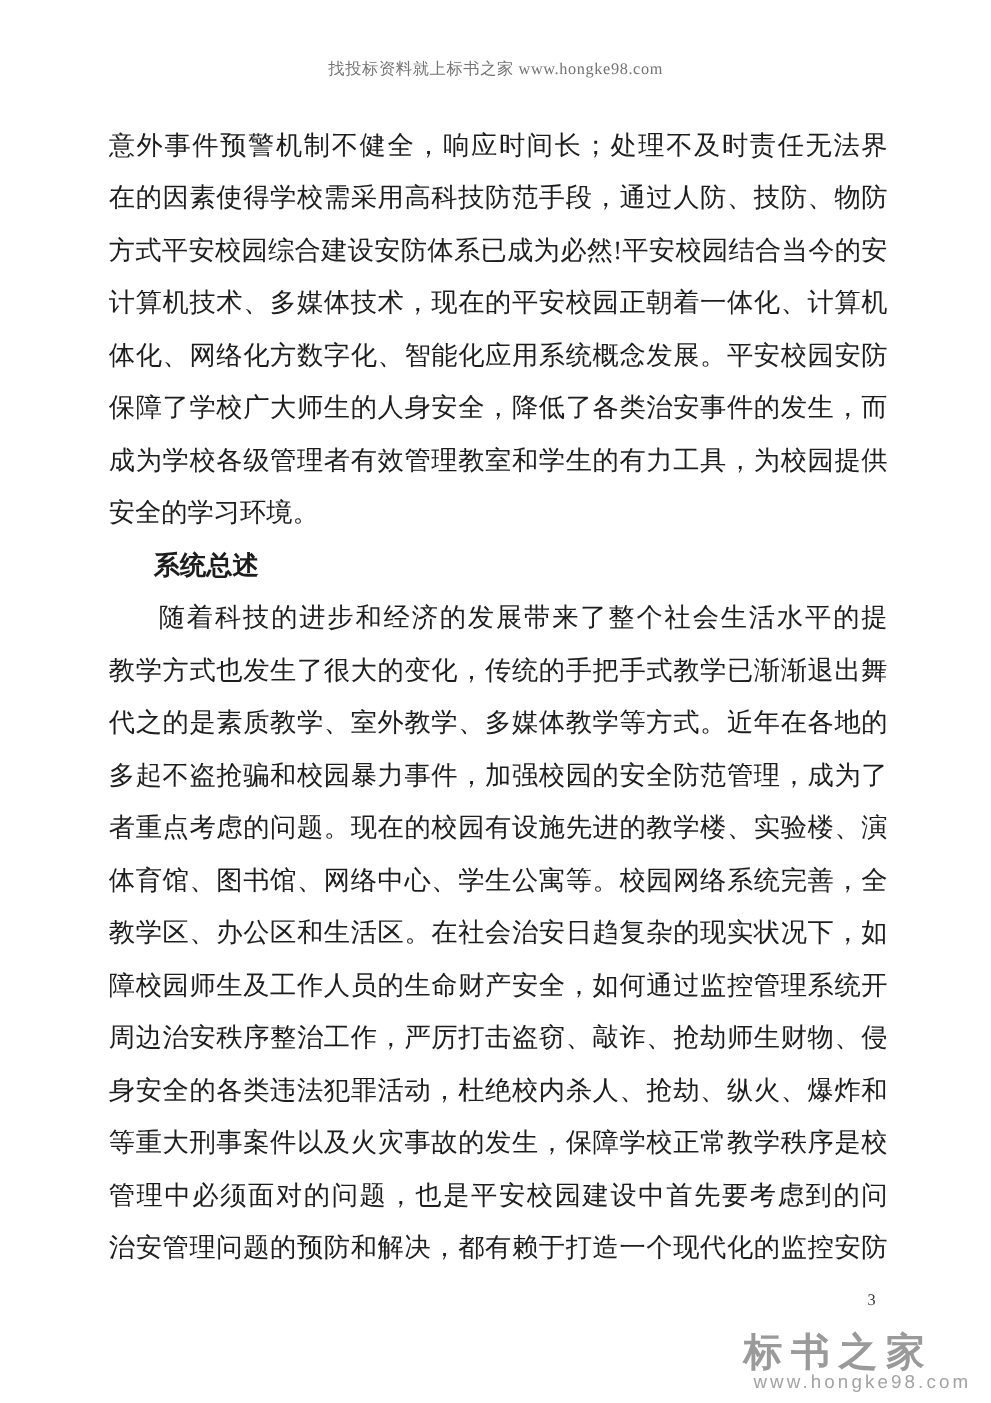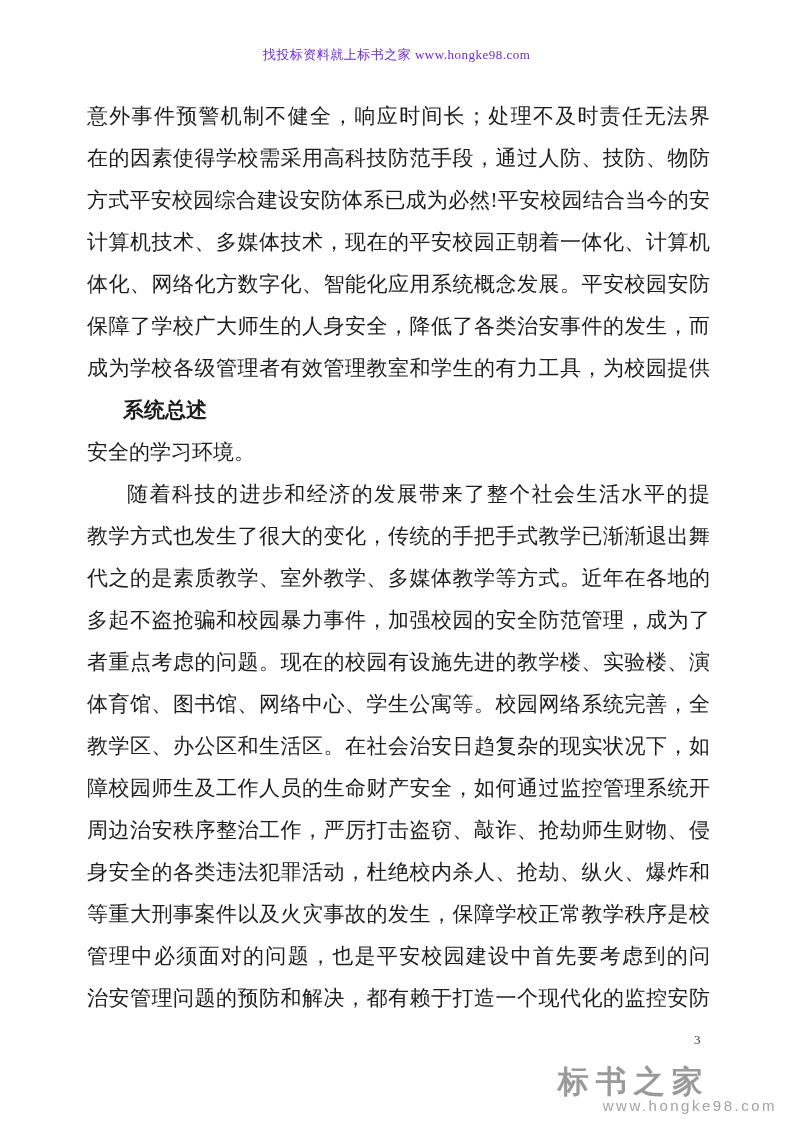--- a/index.html
+++ b/index.html
@@ -15,21 +15,21 @@
     overflow: hidden;
     font-family: "Liberation Serif", "DejaVu Serif", serif;
   }
   .doc-header {
     position: absolute;
     top: 46px;
     left: 0;
     right: 0;
     text-align: center;
     font-size: 13px;
-    color: #6d28d9;
+    color: #737373;
     letter-spacing: 0.5px;
   }
   .body-text {
     position: absolute;
     top: 95px;
     left: 87px;
     width: 623px;
     font-size: 21px;
     color: #1d1d1d;
   }
@@ -57,21 +57,21 @@
     position: absolute;
     top: 1032px;
     left: 694px;
     font-size: 13px;
     color: #333333;
   }
   .watermark {
     position: absolute;
     right: 16px;
     bottom: 8px;
-    text-align: left;
+    text-align: center;
     user-select: none;
   }
   .watermark-title {
     font-family: "Liberation Sans", "DejaVu Sans", sans-serif;
     font-weight: bold;
     font-size: 31px;
     line-height: 30px;
     letter-spacing: 7px;
     margin-right: -7px;
     color: #9a9a9a;
@@ -93,23 +93,23 @@
   <div class="doc-header">找投标资料就上标书之家 www.hongke98.com</div>
 
   <div class="body-text">
     <div class="line">意外事件预警机制不健全，响应时间长；处理不及时责任无法界定；这些潜</div>
     <div class="line">在的因素使得学校需采用高科技防范手段，通过人防、技防、物防三结合的</div>
     <div class="line">方式平安校园综合建设安防体系已成为必然!平安校园结合当今的安防技术、</div>
     <div class="line">计算机技术、多媒体技术，现在的平安校园正朝着一体化、计算机化、多媒</div>
     <div class="line">体化、网络化方数字化、智能化应用系统概念发展。平安校园安防系统不但</div>
     <div class="line">保障了学校广大师生的人身安全，降低了各类治安事件的发生，而且还可以</div>
     <div class="line">成为学校各级管理者有效管理教室和学生的有力工具，为校园提供一个舒适</div>
+    <div class="line short">安全的学习环境。</div>
+
     <div class="line heading">系统总述</div>
-
-    <div class="line short">安全的学习环境。</div>
 
     <div class="line indent">随着科技的进步和经济的发展带来了整个社会生活水平的提高，校园的</div>
     <div class="line">教学方式也发生了很大的变化，传统的手把手式教学已渐渐退出舞台，取而</div>
     <div class="line">代之的是素质教学、室外教学、多媒体教学等方式。近年在各地的学校发生</div>
     <div class="line">多起不盗抢骗和校园暴力事件，加强校园的安全防范管理，成为了学校管理</div>
     <div class="line">者重点考虑的问题。现在的校园有设施先进的教学楼、实验楼、演艺中心、</div>
     <div class="line">体育馆、图书馆、网络中心、学生公寓等。校园网络系统完善，全面覆盖了</div>
     <div class="line">教学区、办公区和生活区。在社会治安日趋复杂的现实状况下，如何有效保</div>
     <div class="line">障校园师生及工作人员的生命财产安全，如何通过监控管理系统开展校园及</div>
     <div class="line">周边治安秩序整治工作，严厉打击盗窃、敲诈、抢劫师生财物、侵害师生人</div>

